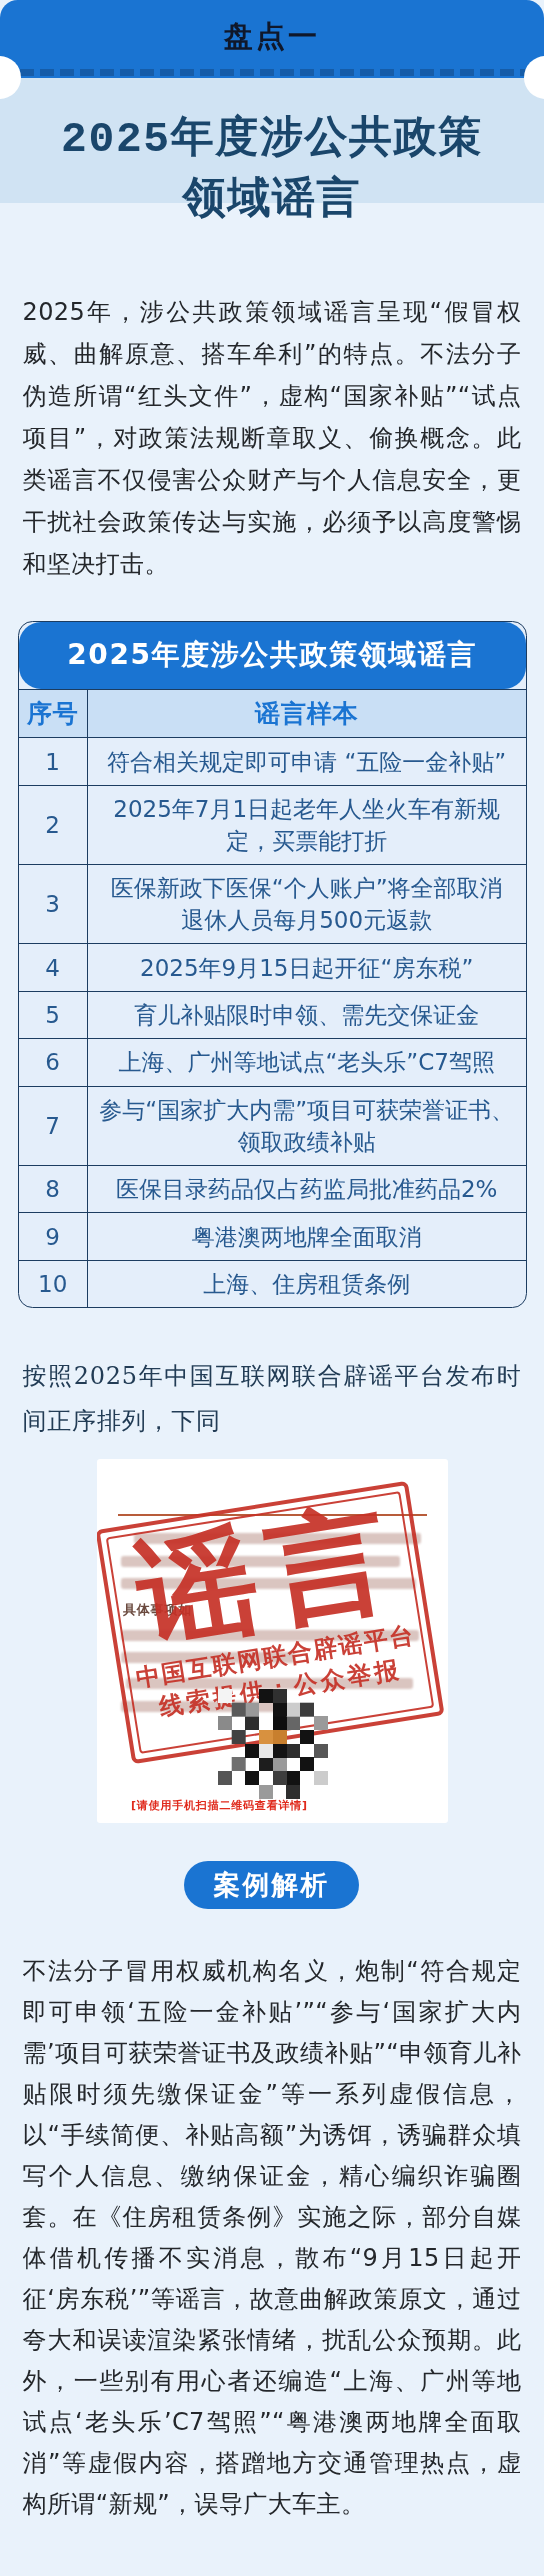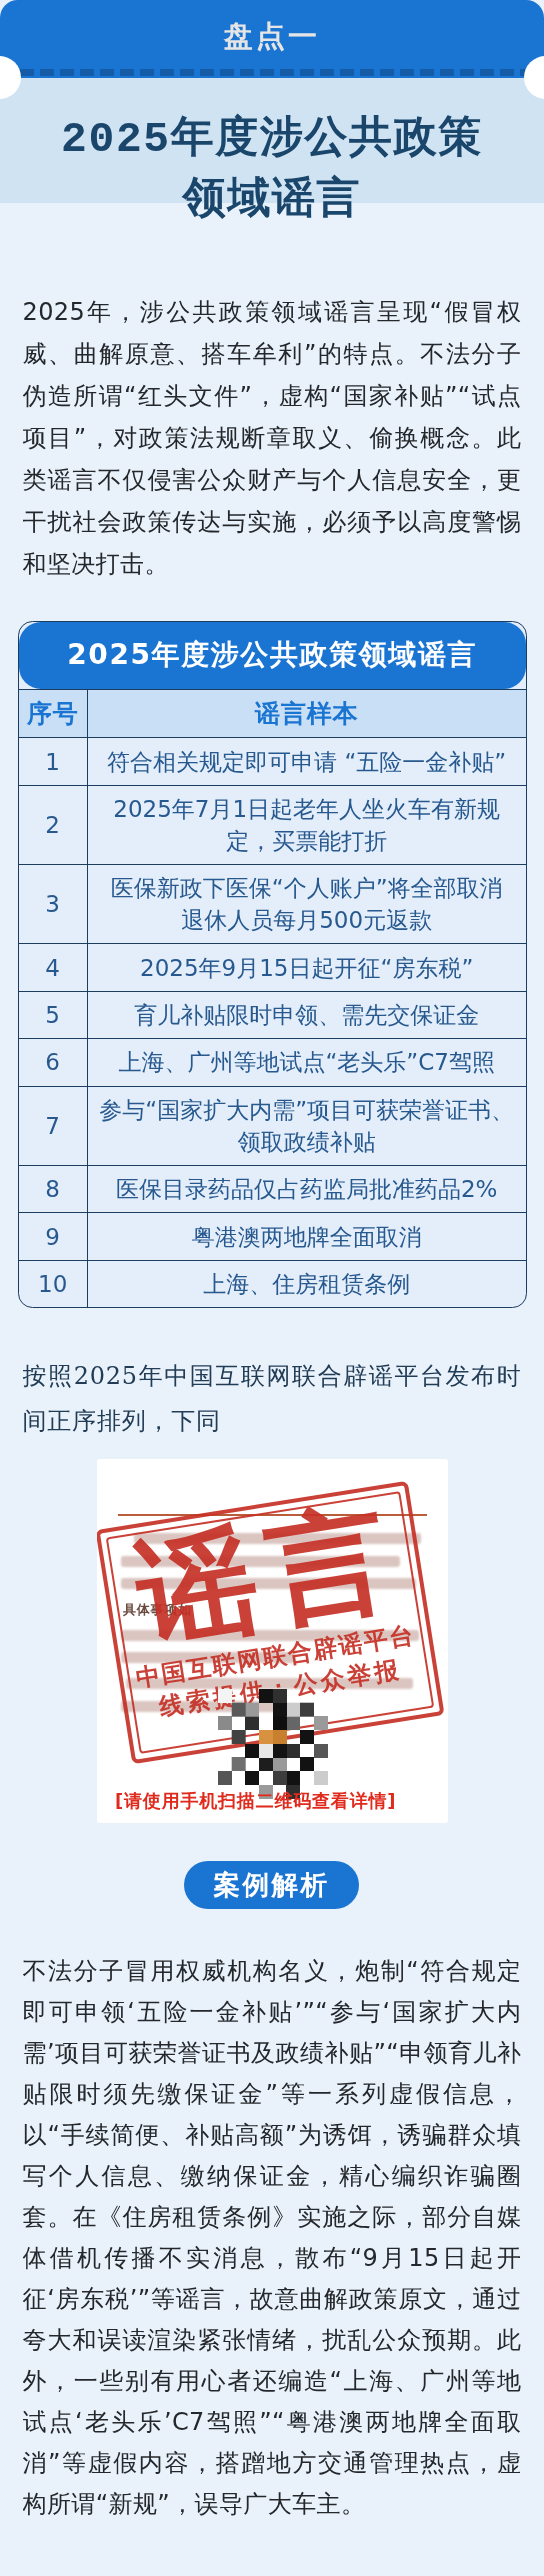--- a/index.html
+++ b/index.html
@@ -12,21 +12,21 @@
   .hd{
     position:absolute;top:0;left:0;width:544px;height:78px;
     background:#1A74D2;border-radius:17.7px 17.7px 0 0;
   }
   .hd::after{
     content:"";position:absolute;left:0;right:0;bottom:2.4px;height:6.4px;
     background:repeating-linear-gradient(90deg,#155CA8 0 13.7px,transparent 13.7px 20px);
   }
   .tab{
     width:100%;height:72px;line-height:72px;text-align:center;
-    color:#e5e5e5;font-size:29px;font-weight:bold;letter-spacing:3.2px;
+    color:#0f172a;font-size:29px;font-weight:bold;letter-spacing:3.2px;
   }
   .notch{position:absolute;width:43px;height:43px;border-radius:50%;background:#ffffff;top:56px;z-index:6;}
   .notch-l{left:-22.5px;}
   .notch-r{right:-22.5px;}
   
   .title-band{
     position:absolute;top:78px;left:0;width:544px;height:125px;
     background:#D0E3F3;text-align:center;font-family:Liberation Mono, monospace;
   }
   .big-title{
@@ -112,22 +112,22 @@
       41px 0 #121212,55px 0 #303030,
       13.7px 13.7px #5a5a5a,27px 13.7px #9a9a9a,55px 13.7px #121212,68px 13.7px #cccccc,82px 13.7px #3d3d3d,
       0 27px #8a8a8a,27px 27px #2e2e2e,55px 27px #0e0e0e,68px 27px #666666,96px 27px #9a9a9a,
       13.7px 41px #424242,41px 41px #D8913F,55px 41px #C87F2E,82px 41px #121212,
       27px 55px #121212,41px 55px #e8e8e8,55px 55px #121212,68px 55px #2e2e2e,96px 55px #575757,
       13.7px 68px #6f6f6f,41px 68px #1d1d1d,55px 68px #9a9a9a,82px 68px #121212,
       0 82px #555555,27px 82px #121212,55px 82px #3d3d3d,68px 82px #121212,96px 82px #cccccc,
       41px 96px #9a9a9a,68px 96px #2e2e2e;
   }
   .qr-caption{
-    position:absolute;left:18px;bottom:9.7px;
-    color:#E02A1C;font-weight:bold;font-size:18px;letter-spacing:0.8px;
+    position:absolute;left:34px;bottom:9.7px;
+    color:#E02A1C;font-weight:bold;font-size:11px;letter-spacing:0.8px;
   }
   
   .case-btn{
     position:absolute;top:1861px;left:184px;width:175px;height:48px;
     background:#1A74D2;border:none;border-radius:24px;cursor:pointer;
     color:#ffffff;font-size:26.6px;font-weight:bold;letter-spacing:2.4px;
     font-family:"DejaVu Sans","Liberation Sans",sans-serif;
     display:flex;align-items:center;justify-content:center;
   }
 </style>

